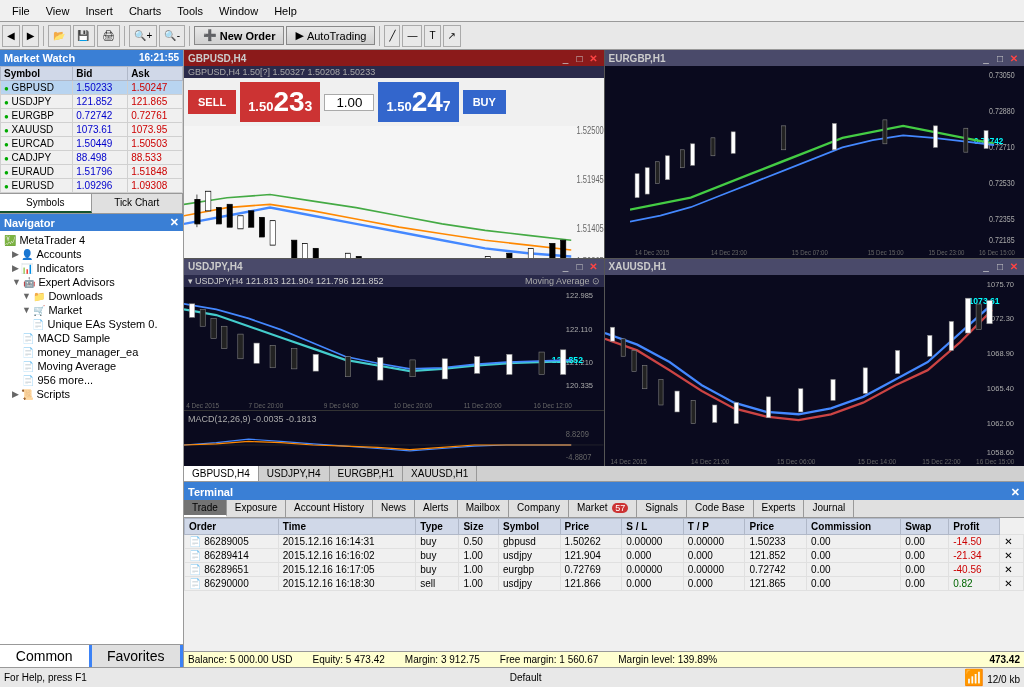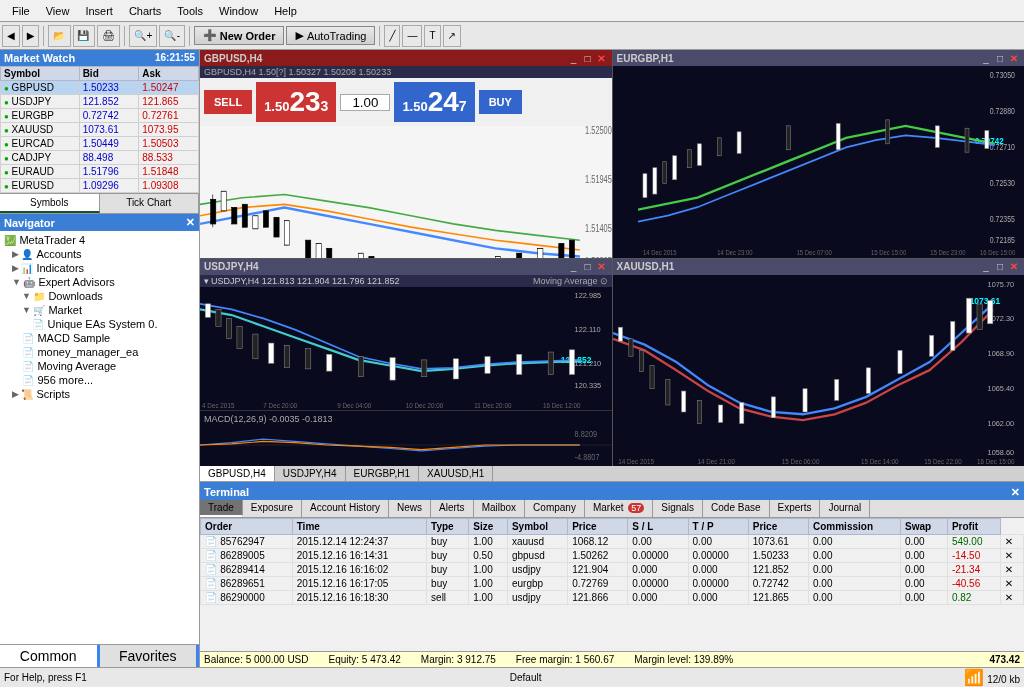--- a/index.html
+++ b/index.html
@@ -13,21 +13,21 @@
     #toolbar { background: #e8e8e8; border-bottom: 1px solid #999; display: flex; align-items: center; padding: 2px; height: 28px; gap: 2px; }
     .toolbar-btn { background: #e8e8e8; border: 1px solid #aaa; padding: 2px 4px; cursor: pointer; font-size: 10px; height: 22px; display: flex; align-items: center; justify-content: center; }
     .toolbar-sep { width: 1px; height: 20px; background: #aaa; margin: 0 2px; }
     .new-order-btn { background: linear-gradient(to bottom, #e8e8e8, #d0d0d0); border: 1px solid #888; padding: 2px 8px; cursor: pointer; font-size: 11px; font-weight: bold; display: flex; align-items: center; gap: 3px; }
     .autotrading-btn { background: linear-gradient(to bottom, #e8e8e8, #d0d0d0); border: 1px solid #888; padding: 2px 8px; cursor: pointer; font-size: 11px; display: flex; align-items: center; gap: 3px; }
 
     
     #main { display: flex; height: calc(687px - 22px - 28px - 20px); }
 
     
-    #left-panel { width: 200px; background: #eab308; border-right: 1px solid #999; display: flex; flex-direction: column; flex-shrink: 0; }
+    #left-panel { width: 184px; background: #eab308; border-right: 1px solid #999; display: flex; flex-direction: column; flex-shrink: 0; }
 
     
     #market-watch { background: #f0f0f0; border-bottom: 1px solid #999; flex: 0 0 auto; }
     #market-watch-header { background: #3a7fd5; color: white; padding: 2px 4px; font-size: 11px; font-weight: bold; display: flex; justify-content: space-between; }
     #market-watch-time { font-size: 10px; }
     .mw-table { width: 100%; border-collapse: collapse; }
     .mw-table th { background: #d0d8e8; border: 1px solid #b0b8c8; padding: 1px 3px; font-size: 10px; text-align: left; }
     .mw-table td { border: 1px solid #d0d0d0; padding: 1px 3px; font-size: 10px; cursor: pointer; }
     .mw-table tr.selected td { background: #b8d4f0; }
     .bid-up { color: #0000cc; }
@@ -599,35 +599,20 @@
               <th>Price</th>
               <th>S / L</th>
               <th>T / P</th>
               <th>Price</th>
               <th>Commission</th>
               <th>Swap</th>
               <th>Profit</th>
             </tr>
           </thead>
           <tbody id="orders-tbody">
-          <tr>
-    <td>📄 85762947</td>
-    <td>2015.12.14 12:24:37</td>
-    <td>buy</td>
-    <td>1.00</td>
-    <td>xauusd</td>
-    <td>1068.12</td>
-    <td>0.00</td>
-    <td>0.00</td>
-    <td>1073.61</td>
-    <td>0.00</td>
-    <td>0.00</td>
-    <td class="profit-pos">549.00</td>
-    <td style="cursor:pointer;">✕</td>
-  </tr>
               <tr>
     <td>📄 86289005</td>
     <td>2015.12.16 16:14:31</td>
     <td>buy</td>
     <td>0.50</td>
     <td>gbpusd</td>
     <td>1.50262</td>
     <td>0.00000</td>
     <td>0.00000</td>
     <td>1.50233</td>

